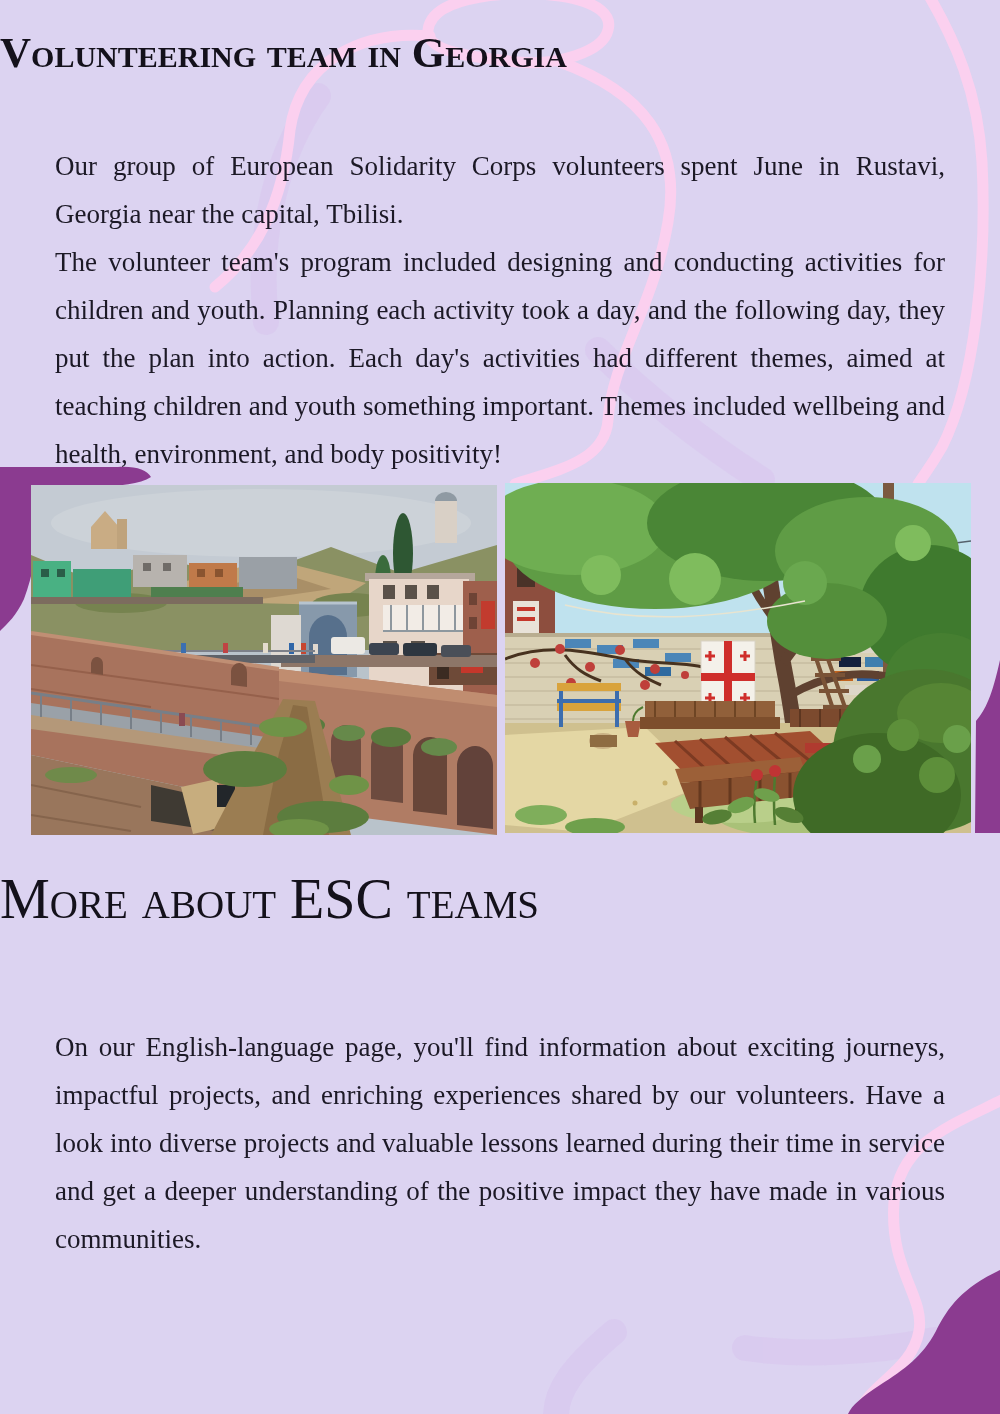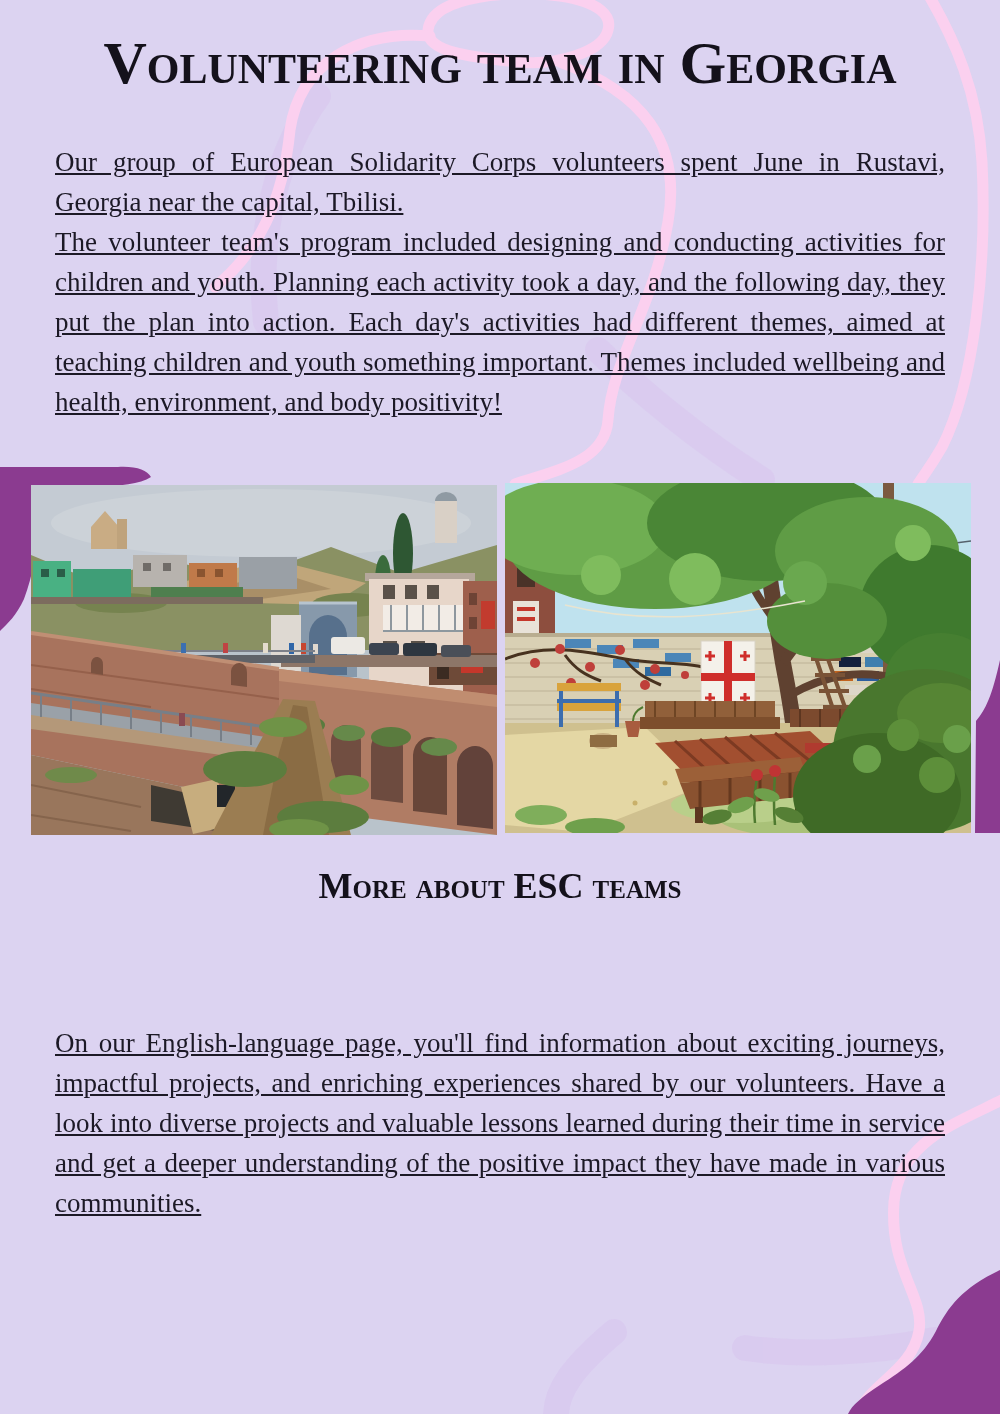--- a/index.html
+++ b/index.html
@@ -3,31 +3,31 @@
 <meta charset="utf-8">
 <style>
   html,body{margin:0;padding:0;background:#cfc4e8;}
   .page{
     position:relative;width:1000px;height:1414px;margin:0 auto;
     background:#dcd3f1;overflow:hidden;
     font-family:"Liberation Serif", serif;color:#17141f;
   }
   .bg-deco{position:absolute;left:0;top:0;width:1000px;height:1414px;}
   .title{
-    position:absolute;top:26px;left:0;width:100%;margin:0;text-align:center;
-    font-variant:small-caps;font-weight:700;font-size:60px;line-height:1.25;
+    position:absolute;top:26px;left:0;width:100%;margin:0;text-align:left;
+    font-variant:small-caps;font-weight:700;font-size:43px;line-height:1.25;
     letter-spacing:0px;color:#14111b;
   }
   .subtitle{
-    position:absolute;top:864px;left:0;width:100%;margin:0;text-align:center;
-    font-variant:small-caps;font-weight:700;font-size:36px;line-height:1.25;
+    position:absolute;top:864px;left:0;width:100%;margin:0;
+    font-variant:small-caps;font-weight:400;font-size:56px;line-height:1.25;
     color:#14111b;
   }
   .textblock{position:absolute;left:55px;width:890px;}
-  .textblock p{margin:0;font-size:27px;line-height:40px;text-align:justify;color:#1c1926;text-decoration:underline;}
+  .textblock p{margin:0;font-size:27px;line-height:48px;text-align:justify;color:#1c1926;}
   .intro{top:142px;}
   .more{top:986px;}
   .more .p2{margin-top:37px;}
   strong.site{font-weight:700;}
   .photo{position:absolute;overflow:hidden;}
   .photo-left{left:31px;top:485px;width:466px;height:350px;}
   .photo-right{left:505px;top:483px;width:466px;height:350px;}
   .photo svg{display:block;width:100%;height:100%;}
 </style>
 </head>

